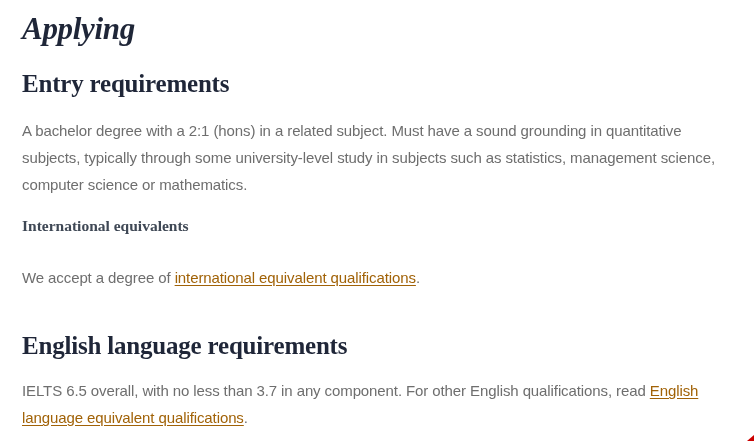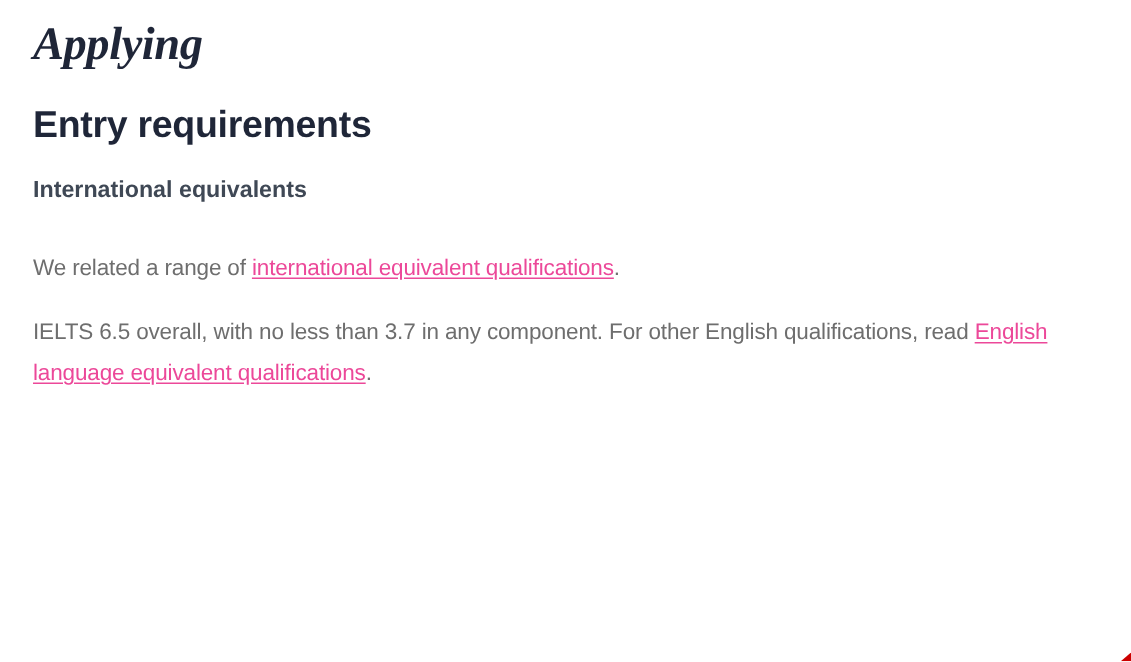--- a/index.html
+++ b/index.html
@@ -21,21 +21,21 @@
     font-family: "Liberation Serif", "DejaVu Serif", serif;
     font-size: 31px;
     line-height: 1.22;
     font-weight: 700;
     letter-spacing: -0.3px;
     color: #1f2638;
     margin: 0;
     font-style: italic;
   }
   h2.section-heading {
-    font-family: Liberation Sans, sans-serif;
+    font-family: Liberation Serif, serif;
     font-size: 25px;
     line-height: 1.25;
     font-weight: 700;
     letter-spacing: -0.2px;
     color: #1f2638;
     margin: 20px 0 0 0;
   }
   h2.section-heading.english {
     margin-top: 39px;
   }
@@ -52,23 +52,24 @@
   }
   p.body-text.english-body {
     margin-top: 16px;
   }
   h3.sub-heading {
     font-size: 15.5px;
     line-height: 20px;
     font-weight: 700;
     color: #3f4855;
     margin: 18px 0 0 0;
+    font-family: Liberation Serif, serif;
   }
   a.text-link {
-    color: #ec4899;
+    color: #a16207;
     text-underline-offset: 2px;
     cursor: pointer;
   }
   .corner-artifact {
     position: absolute;
     right: 0;
     bottom: 0;
     width: 7px;
     height: 6px;
     background: #cc0000;
@@ -77,23 +78,25 @@
 </style>
 </head>
 <body>
 
 <main class="content">
 
   <h1 class="page-title">Applying</h1>
 
   <h2 class="section-heading">Entry requirements</h2>
 
+  <p class="body-text">A bachelor degree with a 2:1 (hons) in a related subject. Must have a sound grounding in quantitative subjects, typically through some university-level study in subjects such as statistics, management science, computer science or mathematics.</p>
 
   <h3 class="sub-heading">International equivalents</h3>
 
-  <p class="body-text equivalents"><span>We related a range of </span><a class="text-link" href="#">international equivalent qualifications</a><span>.</span></p>
+  <p class="body-text equivalents"><span>We accept a degree of </span><a class="text-link" href="#">international equivalent qualifications</a><span>.</span></p>
 
+  <h2 class="section-heading english">English language requirements</h2>
 
   <p class="body-text english-body"><span>IELTS 6.5 overall, with no less than 3.7 in any component. For other English qualifications, read </span><a class="text-link" href="#">English language equivalent qualifications</a><span>.</span></p>
 
 </main>
 
 <div class="corner-artifact"></div>
 
 </body></html>

